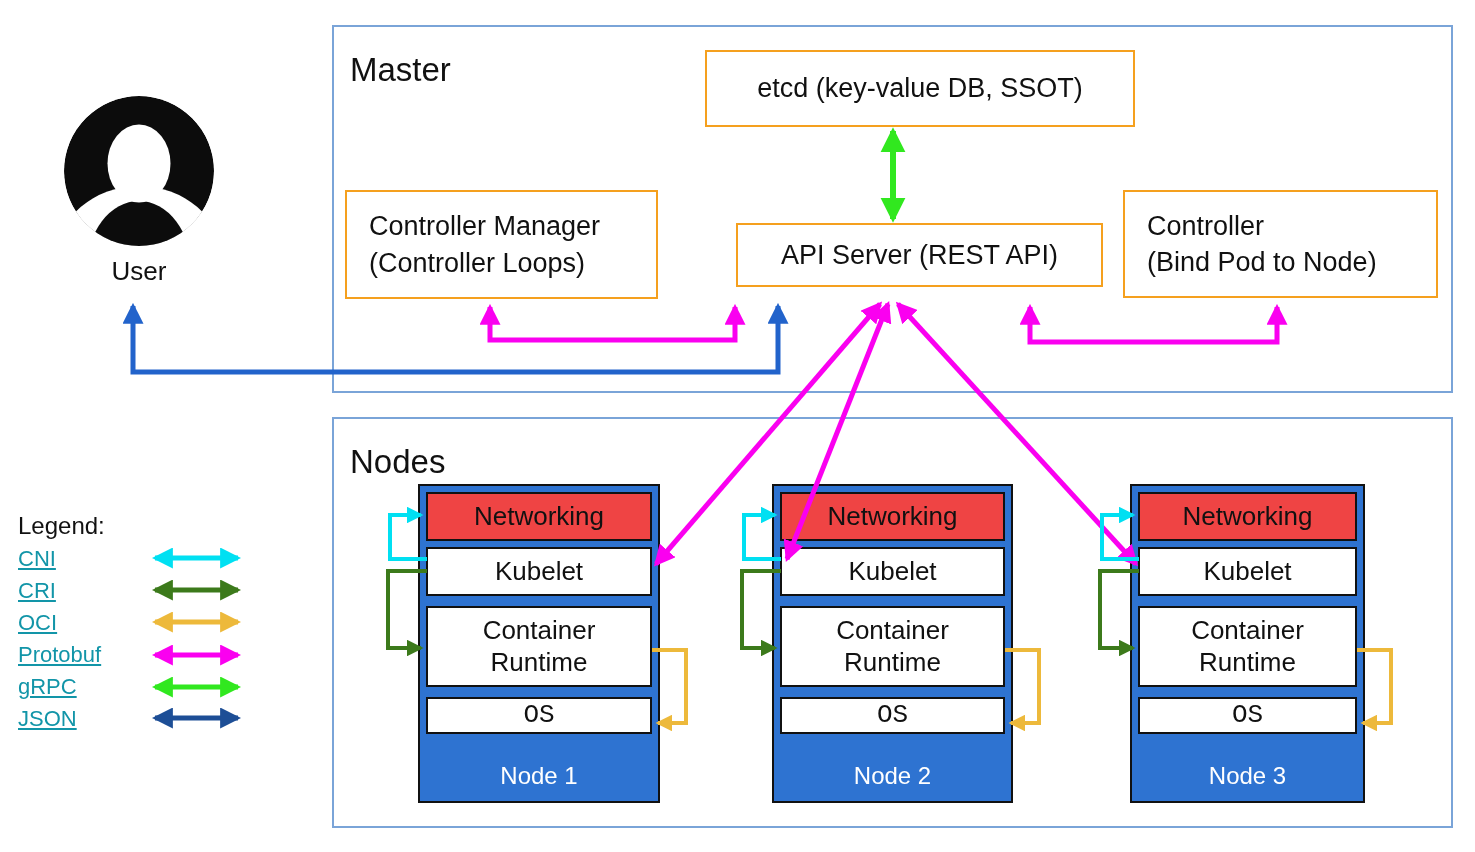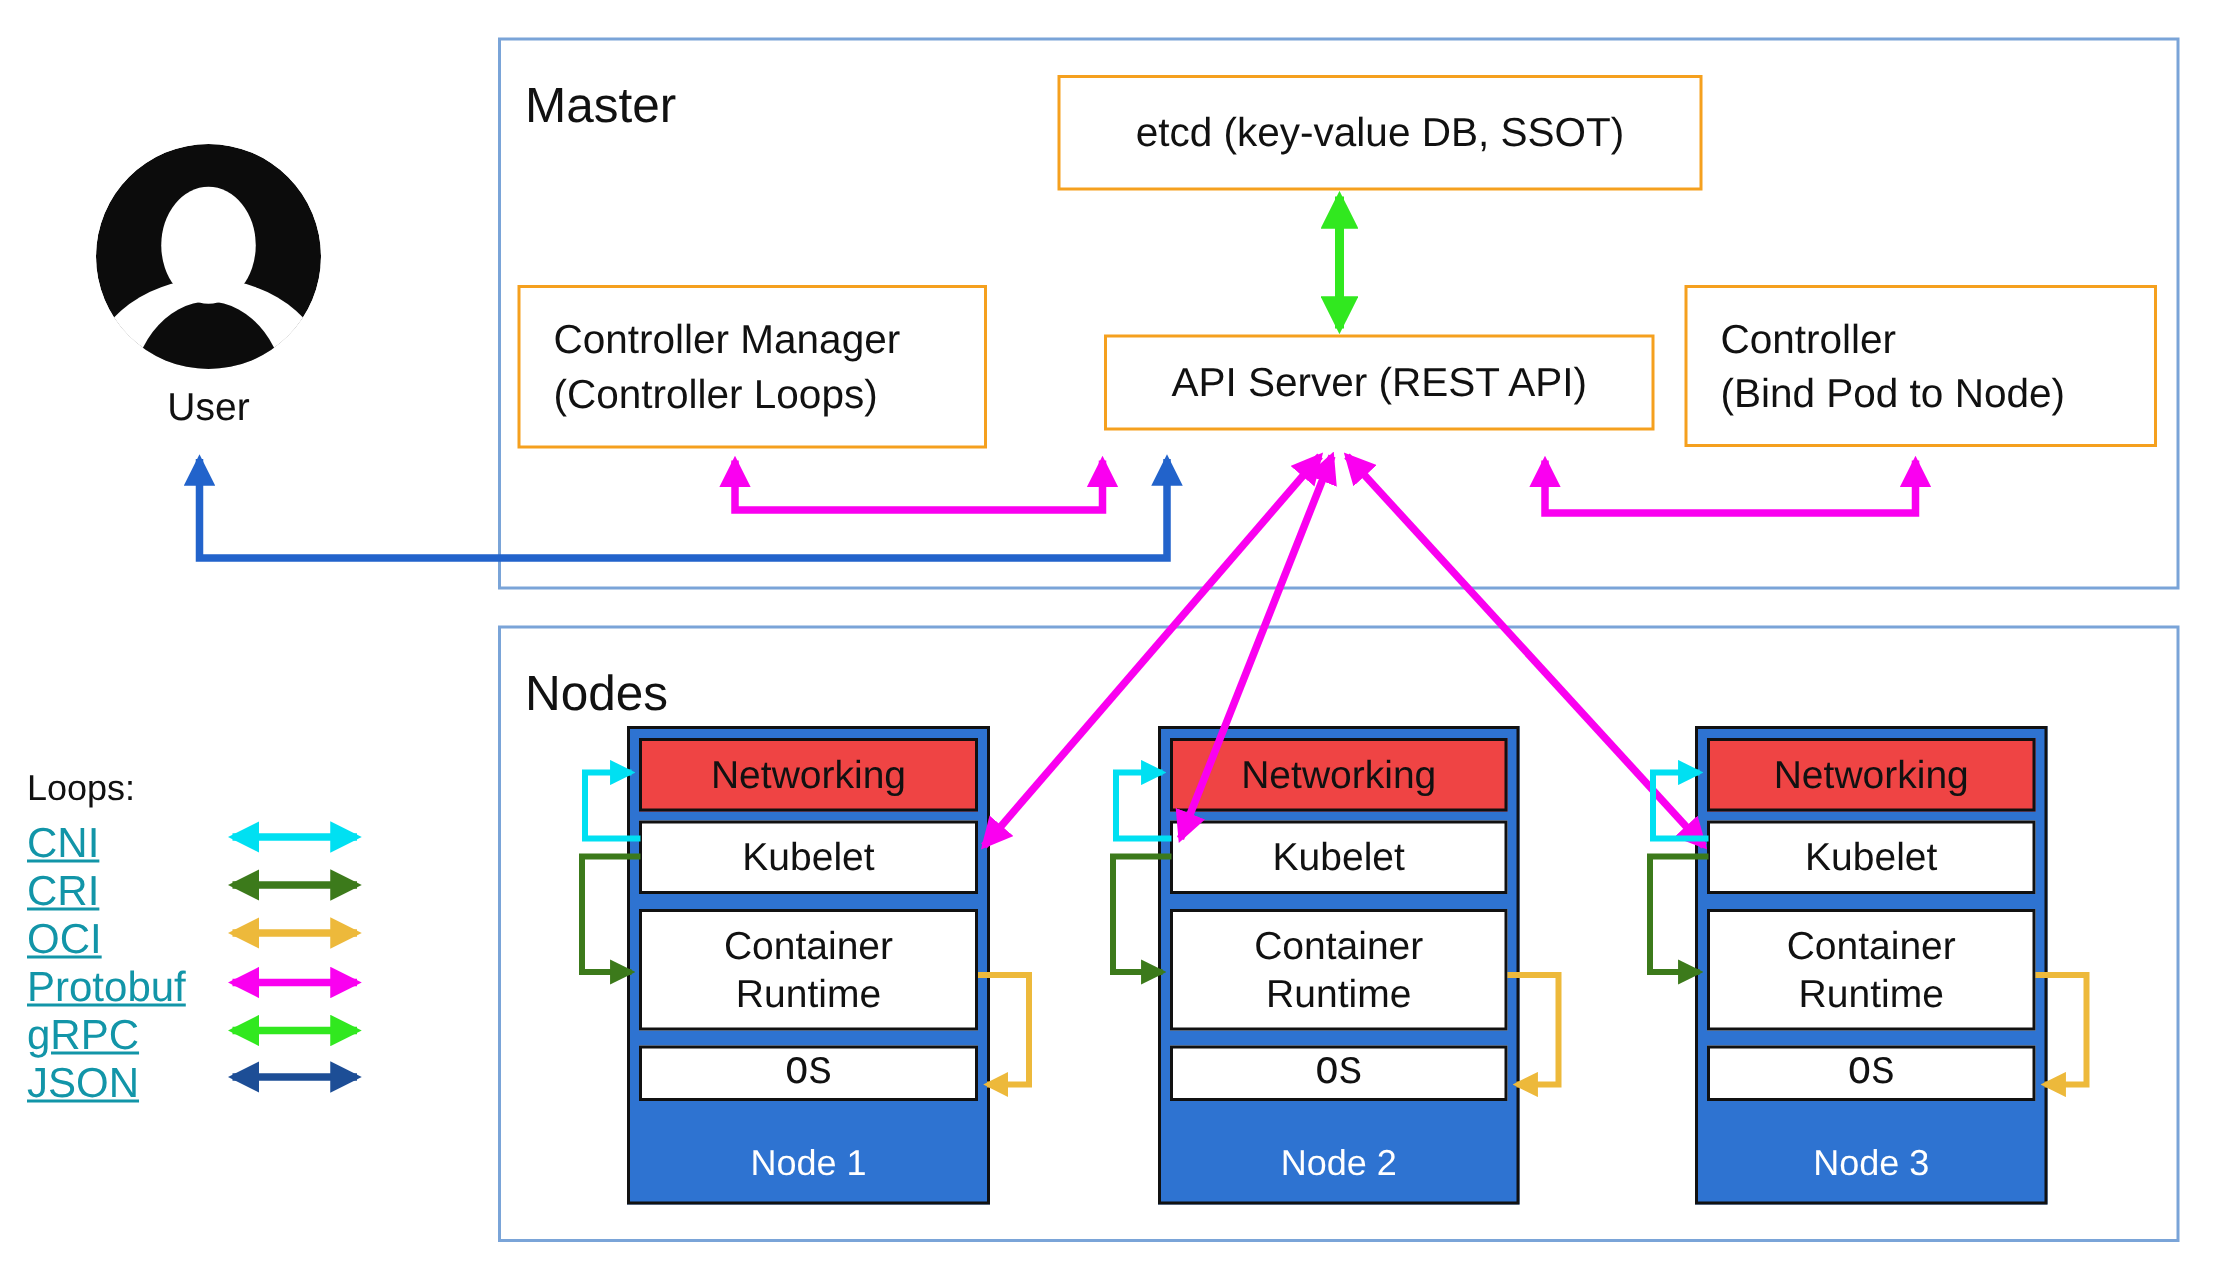--- a/index.html
+++ b/index.html
@@ -26,21 +26,21 @@
   .node-title { position:absolute; left:0; right:0; top:276px; text-align:center;
                 color:#ffffff; font-size:24px; }
 
   .user-wrap { position:absolute; left:64px; top:96px; width:150px; height:150px; z-index:2; }
   .user-label { position:absolute; left:64px; top:256px; width:150px; text-align:center;
                 font-size:26px; color:#111; z-index:2; }
 
   .legend { position:absolute; left:18px; top:512px; z-index:2; }
   .legend-title { font-size:24px; color:#111; margin-bottom:6px; }
   .legend-row { position:relative; height:32px; }
-  .legend-link { font-size:28px; color:#1295a8; text-decoration:underline; cursor:pointer; }
+  .legend-link { font-size:22px; color:#1295a8; text-decoration:underline; cursor:pointer; }
 
   svg.overlay { position:absolute; left:0; top:0; z-index:5; pointer-events:none; }
 </style>
 </head>
 <body>
 
 <div class="canvas">
 
   <div class="panel" style="left:332px; top:25px; width:1121px; height:368px;">
     <div class="panel-title" style="left:16px; top:24px;">Master</div>
@@ -79,21 +79,21 @@
         <circle cx="50" cy="50" r="50" fill="#0c0c0c"></circle>
         <ellipse cx="50" cy="108" rx="55" ry="48" fill="#ffffff"></ellipse>
         <ellipse cx="50" cy="116" rx="35" ry="46" fill="#0c0c0c"></ellipse>
         <ellipse cx="50" cy="45" rx="21" ry="26" fill="#ffffff"></ellipse>
       </g>
     </svg>
   </div>
   <div class="user-label">User</div>
 
   <div class="legend">
-    <div class="legend-title">Loops:</div>
+    <div class="legend-title">Legend:</div>
     <div class="legend-row">
       <span class="legend-link">CNI</span>
     </div>
     <div class="legend-row">
       <span class="legend-link">CRI</span>
     </div>
     <div class="legend-row">
       <span class="legend-link">OCI</span>
     </div>
     <div class="legend-row">

